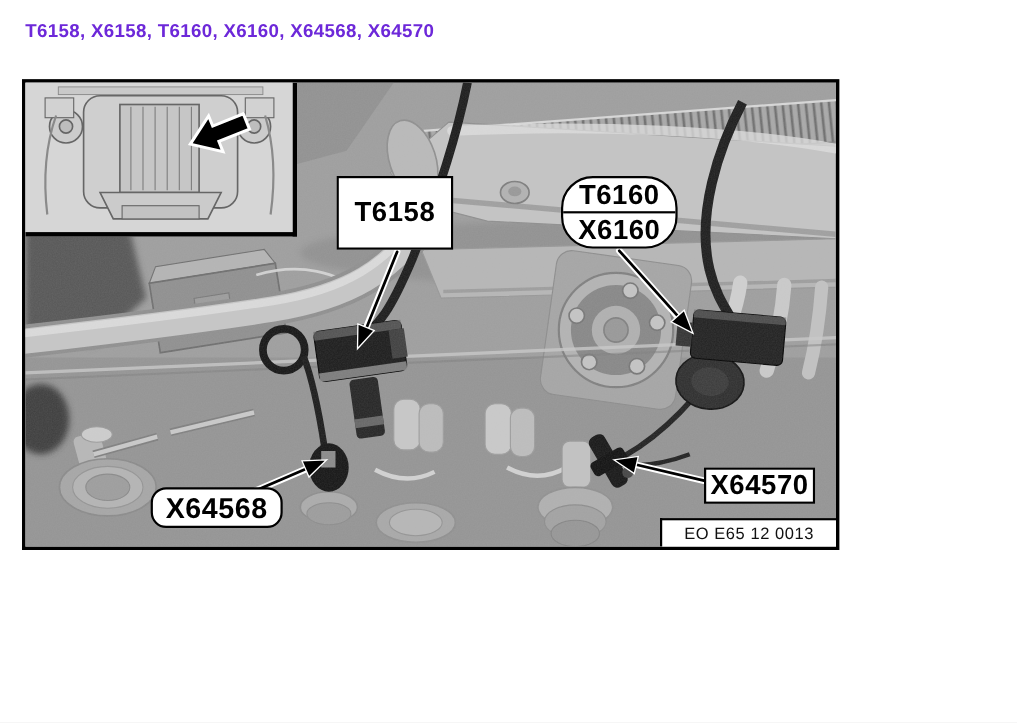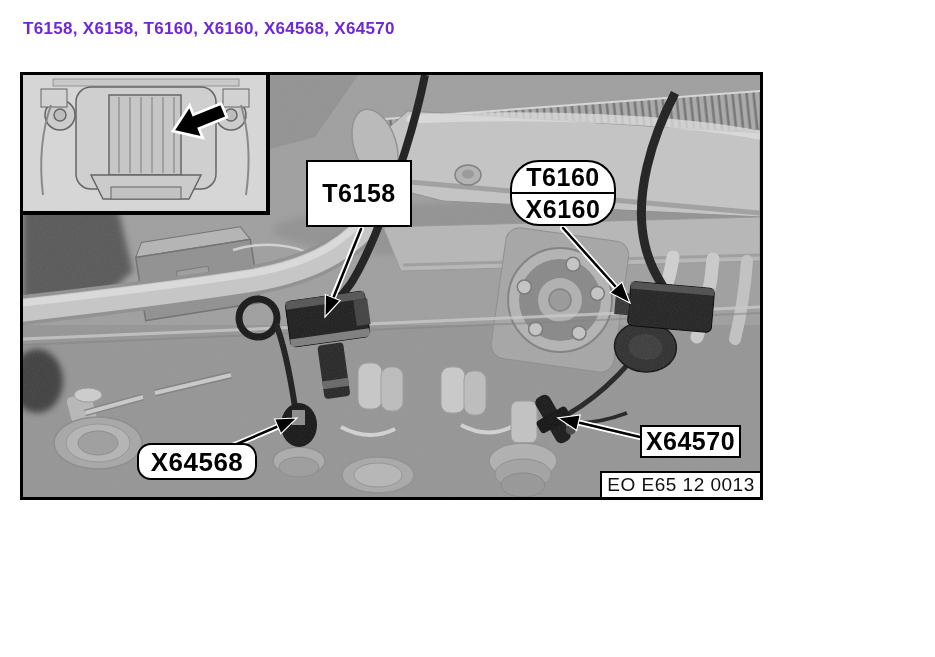--- a/index.html
+++ b/index.html
@@ -37,21 +37,21 @@
   #callout-t6158{left:283px;top:85px;width:106px;height:67px;}
   #callout-t6160{left:487px;top:85px;width:106px;height:66px;border-radius:29px;}
   #callout-x64568{left:114px;top:368px;width:120px;height:37px;border-radius:14px;}
   #callout-x64570{left:617px;top:350px;width:101px;height:33px;}
   #callout-x64568 .row{font-size:26px;}
 
   .refbox{
     position:absolute;right:0;bottom:0;width:160px;height:26px;
     background:#fff;border-top:2px solid #000;border-left:2px solid #000;
     box-sizing:border-box;display:flex;align-items:center;justify-content:center;
-    font-size:19px;color:#111;letter-spacing:.5px;z-index:6;white-space:nowrap;
+    font-size:15px;color:#111;letter-spacing:.5px;z-index:6;white-space:nowrap;
   }
 </style>
 </head>
 <body>
 
 <div class="page-title">T6158, X6158, T6160, X6160, X64568, X64570</div>
 
 <div class="figure">
 
   <svg class="photo-svg" viewBox="0 0 737 422" aria-hidden="true">

